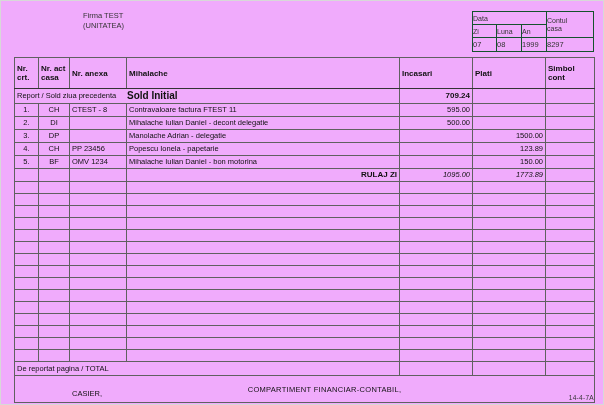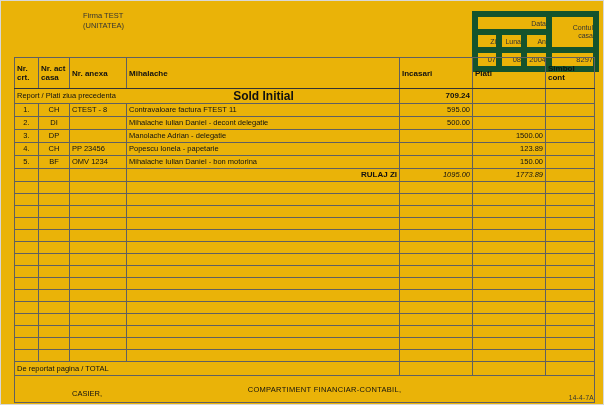--- a/index.html
+++ b/index.html
@@ -1,33 +1,33 @@
 <!DOCTYPE html>
 <html><head>
 <meta charset="utf-8">
 <style>
   html,body{margin:0;padding:0;background:#fff;}
   .page{
-    position:relative;width:602px;height:403px;background:#eab308;
+    position:relative;width:602px;height:403px;background:#f0abfc;
     border:1px solid #d8d8d8;overflow:hidden;
     font-family:"Liberation Sans",sans-serif;color:#1c1c1c;
   }
   
   .firm{position:absolute;left:82px;top:10px;font-size:7.5px;line-height:10px;color:#333;}
   
   .title{
     position:absolute;left:0;top:31px;width:100%;text-align:center;
     font-family:"Liberation Serif",serif;font-size:15px;letter-spacing:.4px;color:#1a1a1a;
   }
   
   .datebox{
     position:absolute;left:471px;top:10px;border-collapse:collapse;table-layout:fixed;
     font-size:7px;color:#333;border:1px solid #555;
   }
-  .datebox td{border:6px solid #14532d;text-align:right;padding:0;height:12px;line-height:9px;overflow:hidden;}
+  .datebox td{border:1px solid #14532d;text-align:left;padding:0;height:12px;line-height:9px;overflow:hidden;}
   .datebox tr.vals td{height:13px;font-size:7.5px;}
   .datebox td.acct{line-height:8px;}
   
   .main{
     position:absolute;left:13px;top:56px;width:580px;border-collapse:collapse;table-layout:fixed;
     font-size:7.5px;color:#111;border:1px solid #3a3a3a;
   }
   .main td{
     border:1px solid #606060;padding:0 2px;height:12px;line-height:10px;
     overflow:hidden;white-space:nowrap;vertical-align:middle;
@@ -36,21 +36,21 @@
     height:30px;font-weight:bold;font-size:8px;text-align:left;
     white-space:normal;line-height:9px;border-bottom:1px solid #333;
   }
   .c-center{text-align:center;}
   .num{text-align:right;}
   .bold{font-weight:bold;font-size:8px;text-align:right;}
   .ital{font-style:italic;margin-top:20px;}
   tr.reportrow td{height:14px;}
   td.rel{position:relative;}
   .rleft{position:absolute;left:2px;top:50%;transform:translateY(-50%);}
-  .rsold{position:absolute;left:112px;width:273px;text-align:center;font-weight:bold;font-size:12px;top:50%;transform:translateY(-50%);}
+  .rsold{position:absolute;left:112px;width:273px;text-align:left;font-weight:bold;font-size:10px;top:50%;transform:translateY(-50%);}
   tr.empty td{height:11px;}
   tr.dereport td{height:13px;margin-top:33px;}
   td.footcell{height:26px;position:relative;white-space:normal;}
   .comp{text-align:center;text-indent:40px;padding-top:1px;font-size:7.5px;letter-spacing:.3px;}
   .casier{position:absolute;left:57px;bottom:3px;font-size:7.5px;}
   .formcode{position:absolute;right:9px;top:393px;font-size:6.5px;letter-spacing:.3px;color:#333;}
 </style>
 </head>
 <body>
 
@@ -78,21 +78,21 @@
       </td>
     </tr>
     <tr>
       <td>Zi</td>
       <td>Luna</td>
       <td>An</td>
     </tr>
     <tr class="vals">
       <td>07</td>
       <td>08</td>
-      <td>2004</td>
+      <td>1999</td>
       <td>8297</td>
     </tr>
   </tbody>
     </table>
 
   <table class="main">
     <colgroup>
       <col style="width:24px">
         <col style="width:31px">
         <col style="width:57px">
@@ -106,21 +106,21 @@
         <td>Nr. crt.</td>
         <td>Nr. act casa</td>
         <td>Nr. anexa</td>
         <td>Mihalache</td>
         <td>Incasari</td>
         <td>Plati</td>
         <td>Simbol cont</td>
       </tr>
       <tr class="reportrow">
         <td colspan="4" class="rel">
-          <span class="rleft">Report / Plati ziua precedenta</span>
+          <span class="rleft">Report / Sold ziua precedenta</span>
           <span class="rsold">Sold Initial</span>
         </td>
         <td class="num bold">709.24</td>
         <td></td>
         <td></td>
       </tr>
     </tbody>
     <tbody id="tb-data">
         <tr>
           <td class="c-center">1.</td>

